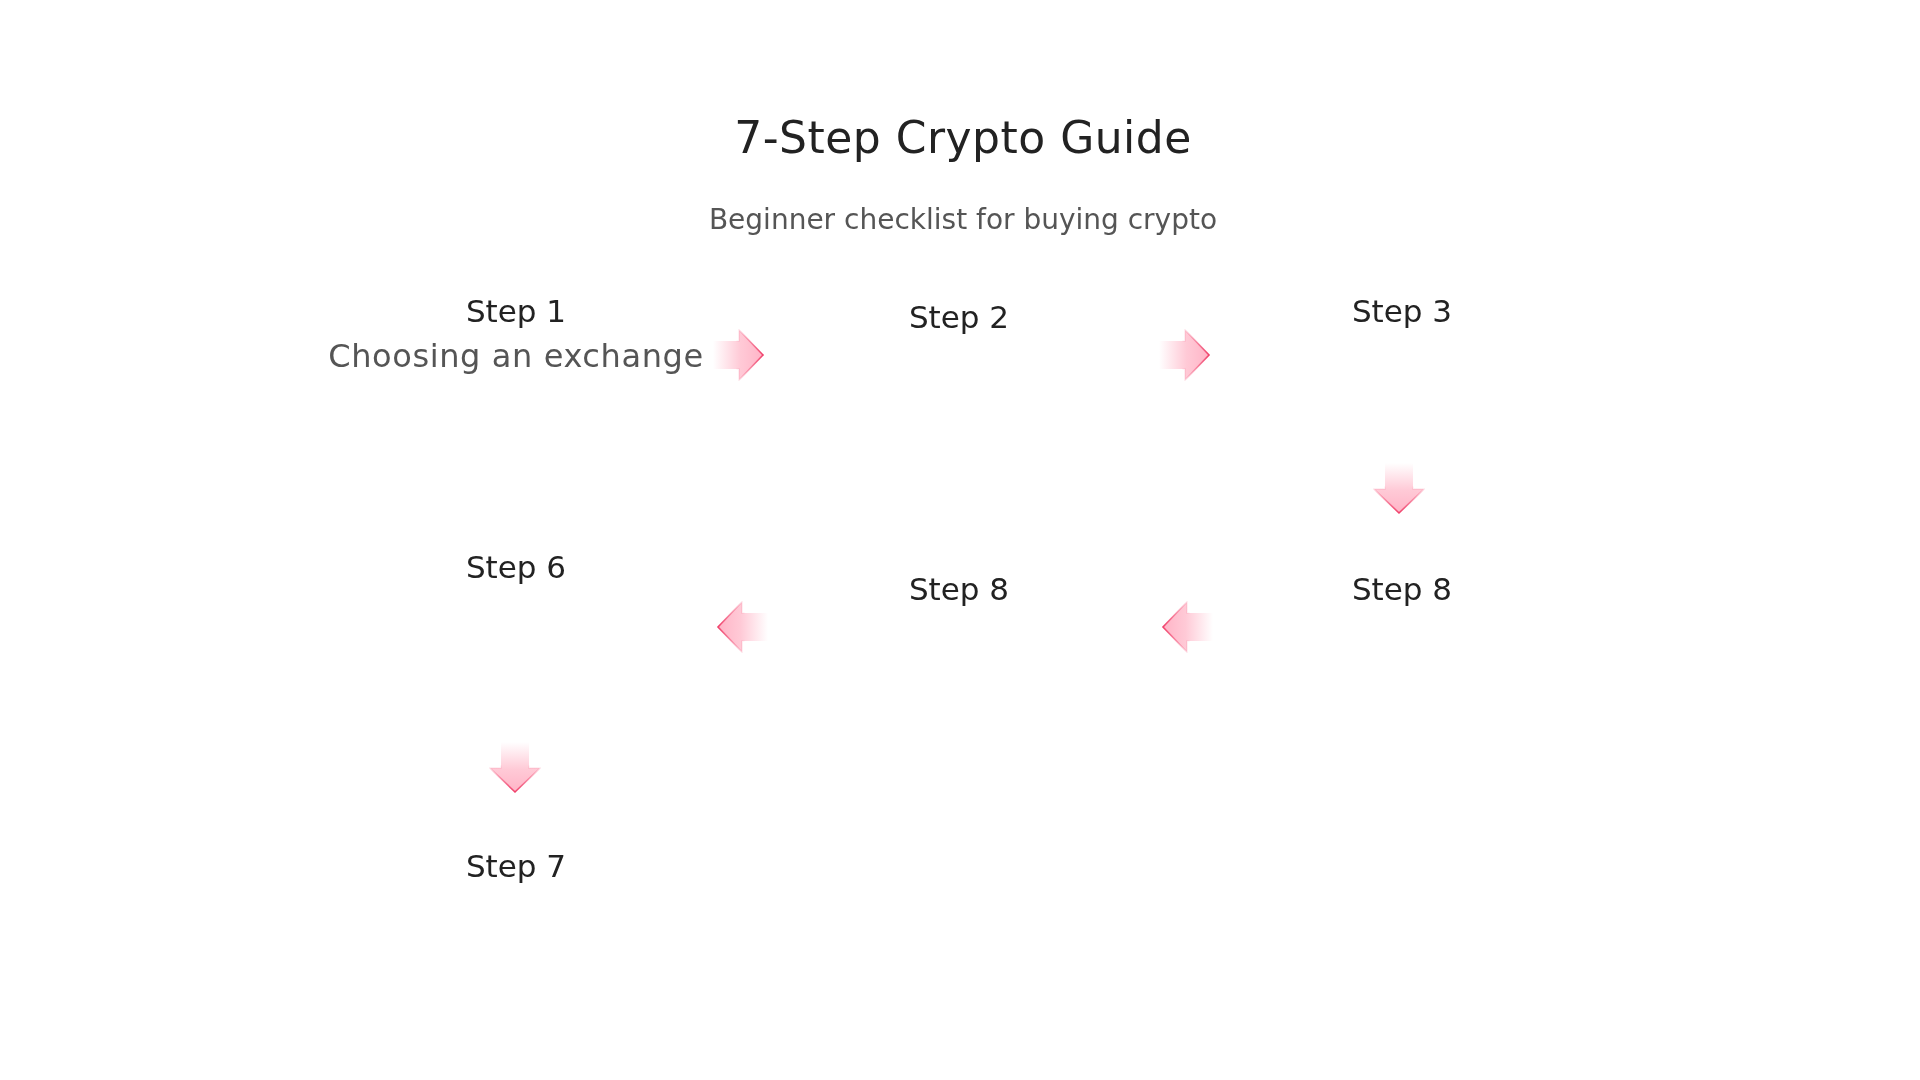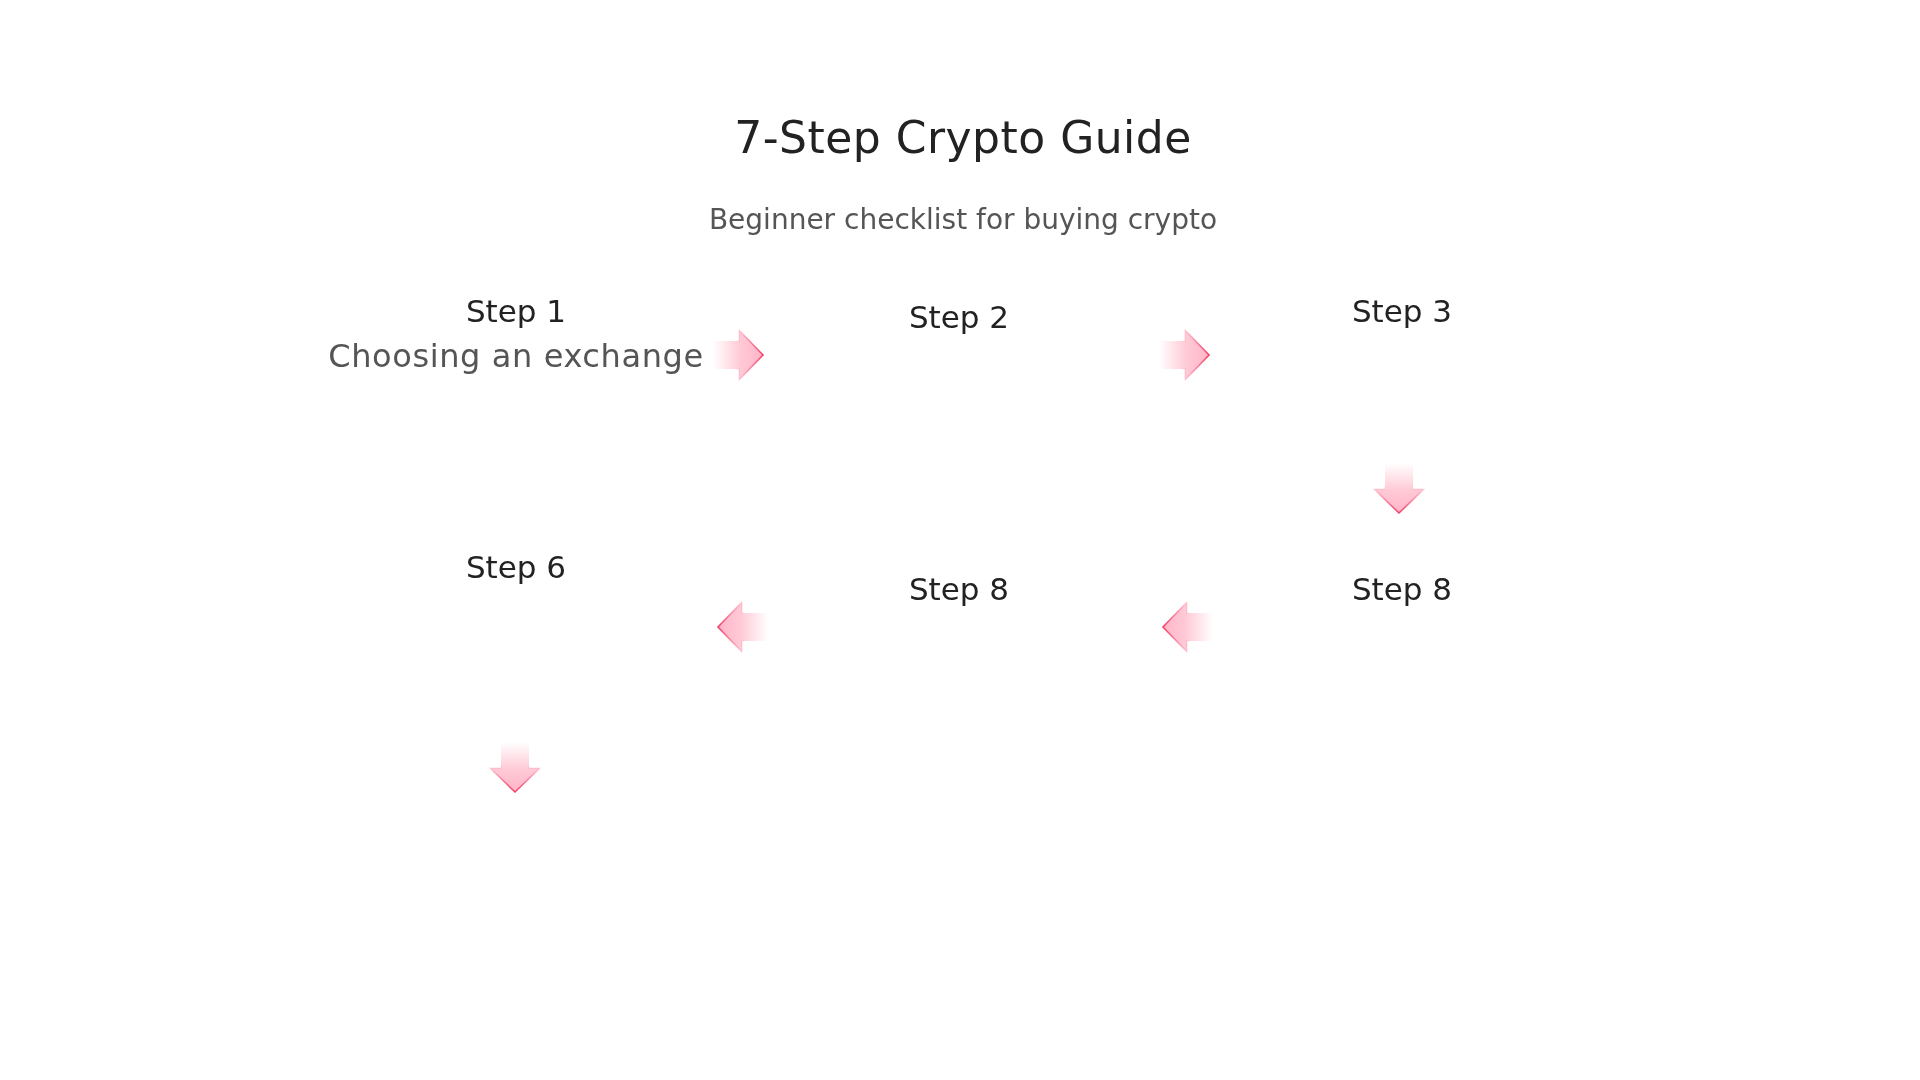--- a/index.html
+++ b/index.html
@@ -73,20 +73,21 @@
 <div class="step" style="left:739px; top:570px;">
   <div class="head">Step 8</div>
   <div class="desc"></div>
 </div>
 <div class="step" style="left:1182px; top:570px;">
   <div class="head">Step 8</div>
   <div class="desc"></div>
 </div>
 
 <div class="step" style="left:296px; top:847px;">
+  <div class="head">Step 7</div>
 </div>
 
 <div class="arrow" style="left:713px; top:329px;">
   <svg viewBox="0 0 52 52">
       <polygon points="0,12 26,12 26,1 50,26 26,51 26,40 0,40" fill="url(#gradR)" stroke="url(#strokeR)" stroke-width="1.6" stroke-linejoin="miter"></polygon>
     </svg>
 </div>
 <div class="arrow" style="left:1159px; top:329px;">
   <svg viewBox="0 0 52 52">
       <polygon points="0,12 26,12 26,1 50,26 26,51 26,40 0,40" fill="url(#gradR)" stroke="url(#strokeR)" stroke-width="1.6" stroke-linejoin="miter"></polygon>

